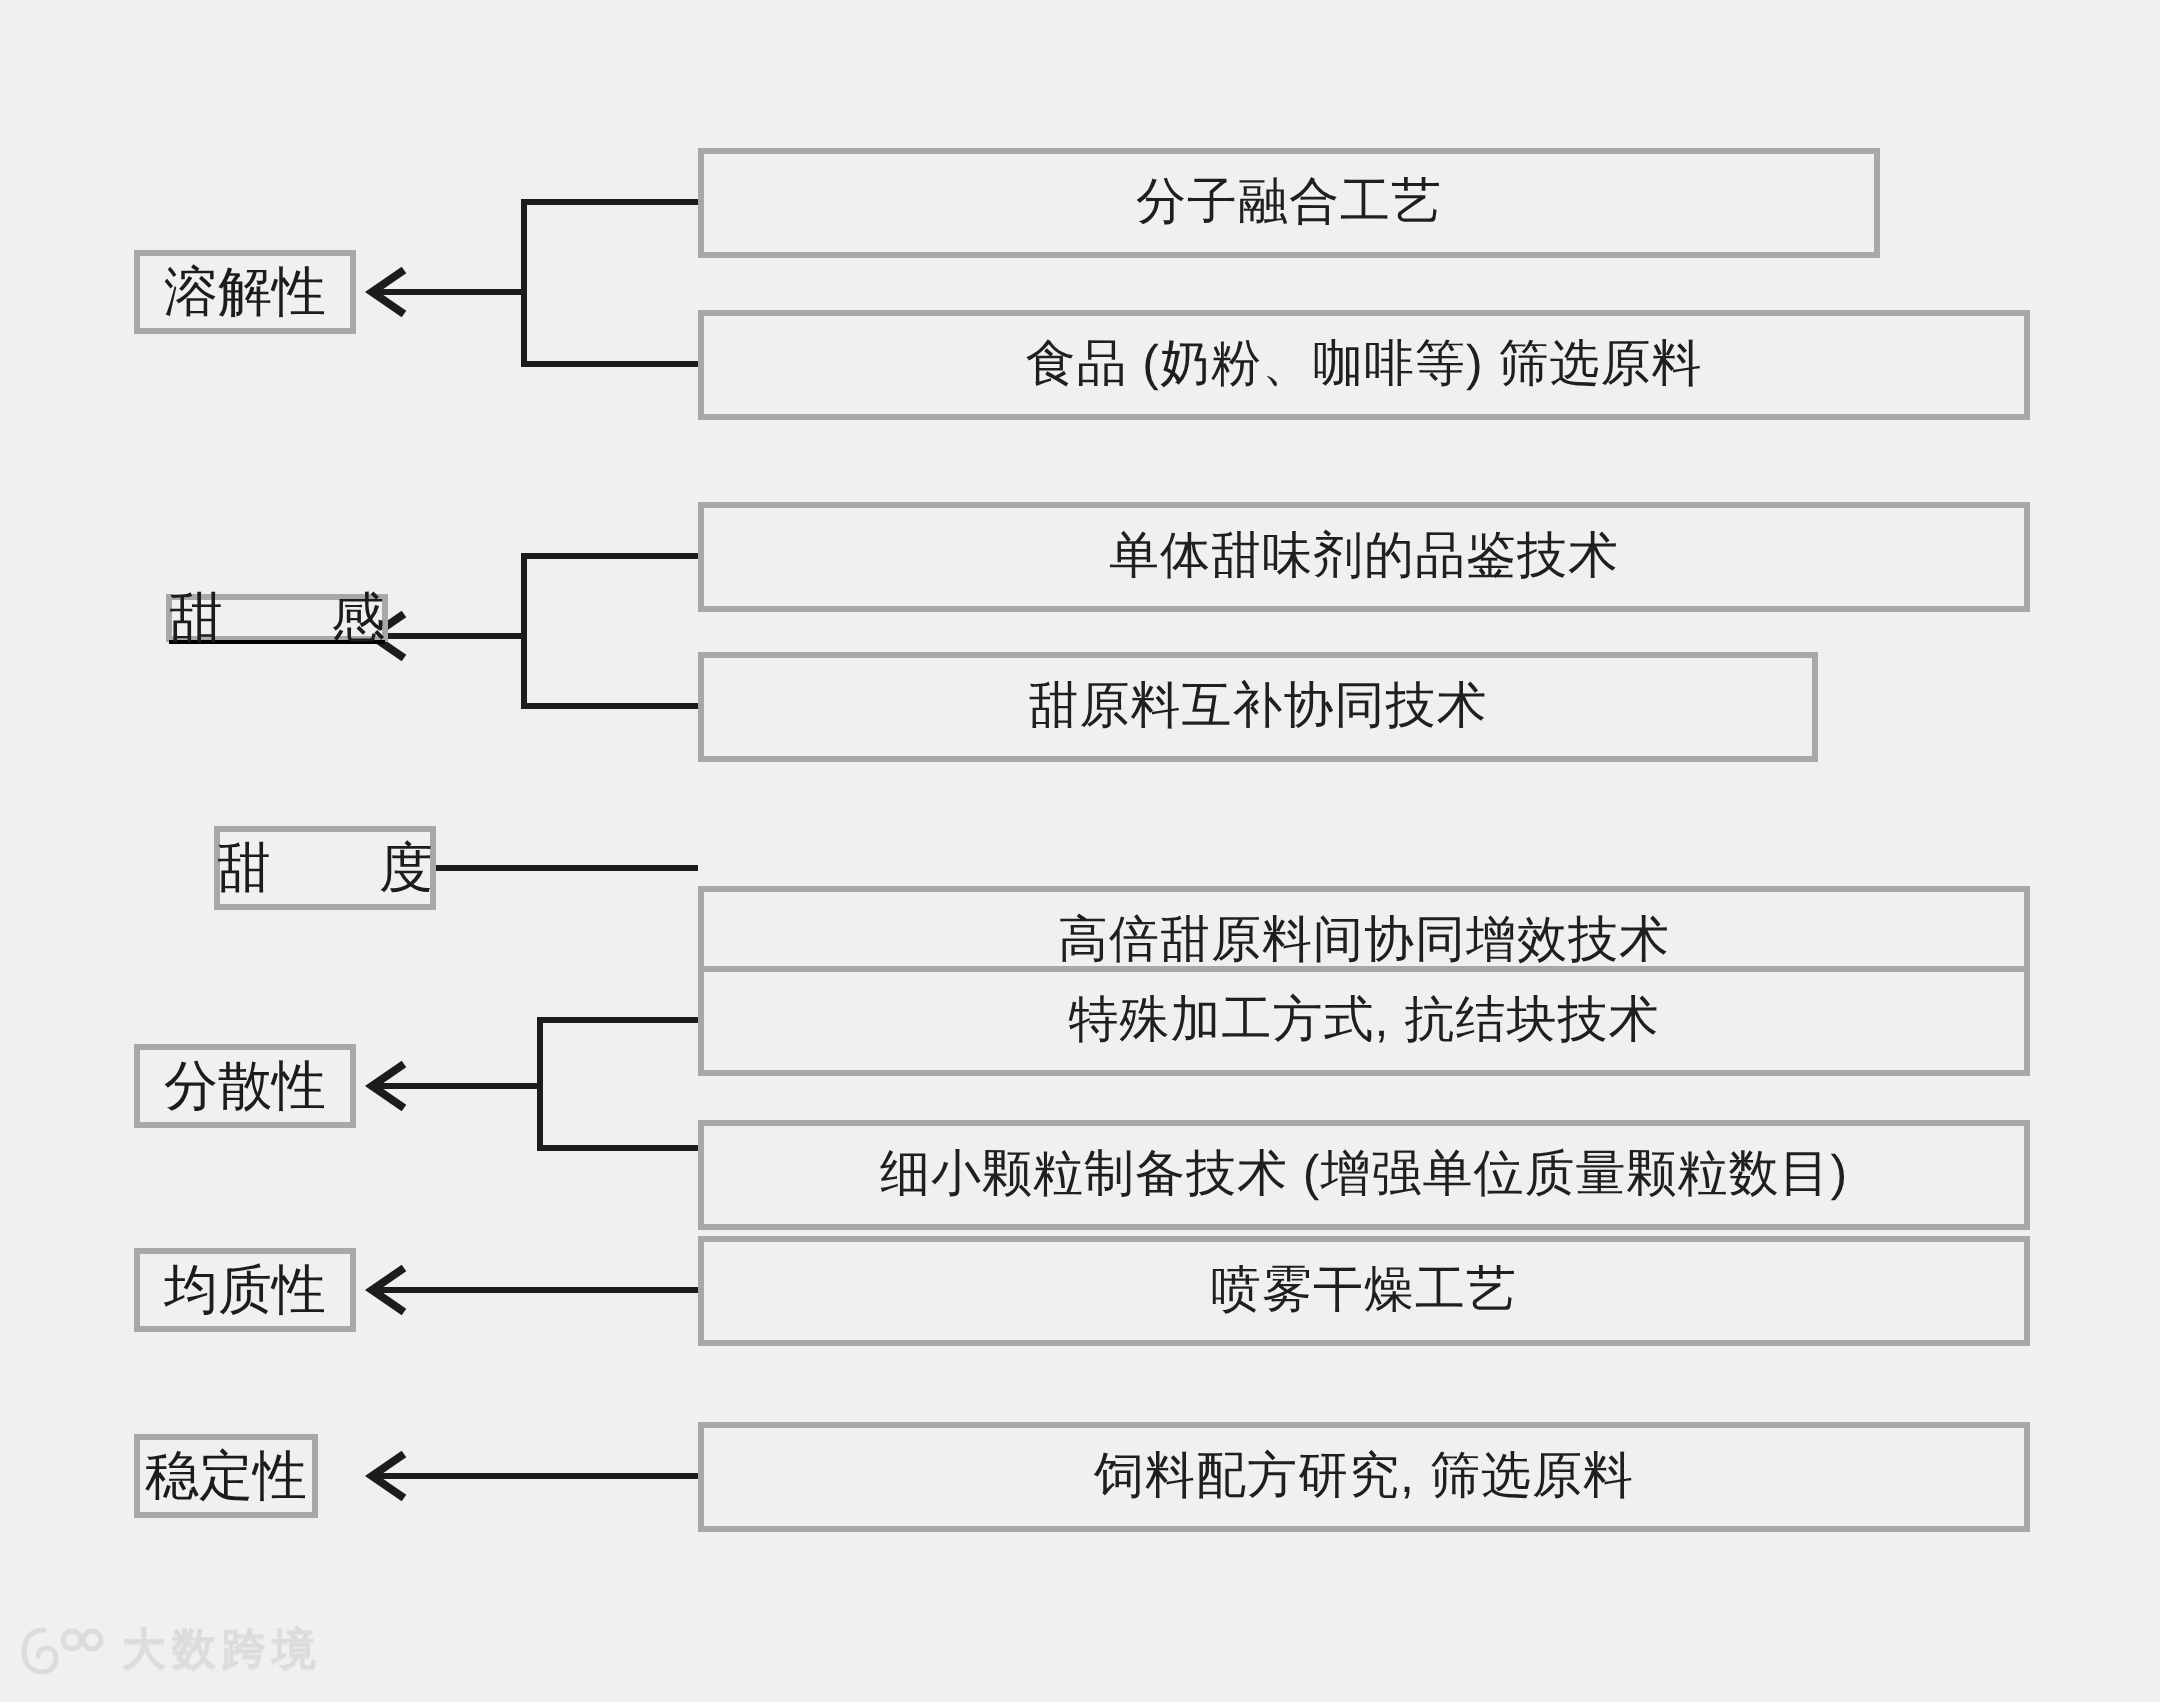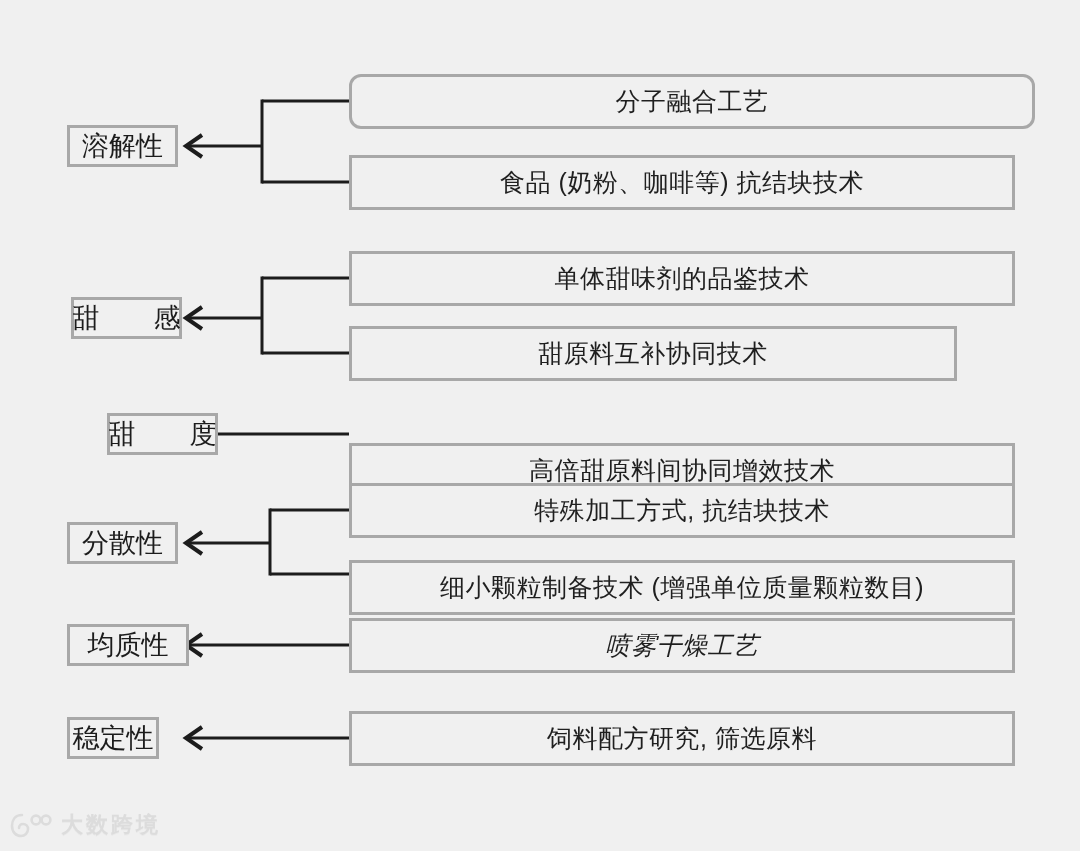--- a/index.html
+++ b/index.html
@@ -118,58 +118,58 @@
       <polyline points="202,634 186,645 202,656" stroke-width="4" stroke-linejoin="miter"></polyline>
 
       <path d="M349,738 L187,738"></path>
       <polyline points="202,727 186,738 202,749" stroke-width="4" stroke-linejoin="miter"></polyline>
     </g>
   </svg>
 
   <div class="prop-box" style="left:67px; top:125px; width:111px; height:42px;">
     <span class="prop-label">溶解性</span>
   </div>
-  <div class="tech-box" style="left:349px; top:74px; width:686px; height:55px;border-radius:12px;">
+  <div class="tech-box" style="left:349px; top:74px; width:591px; height:55px;">
     <span class="tech-label">分子融合工艺</span>
   </div>
   <div class="tech-box" style="left:349px; top:155px; width:666px; height:55px;">
-    <span class="tech-label">食品 (奶粉、咖啡等) 抗结块技术</span>
+    <span class="tech-label">食品 (奶粉、咖啡等) 筛选原料</span>
   </div>
 
-  <div class="prop-box" style="left:71px; top:297px; width:111px; height:42px;">
+  <div class="prop-box" style="left:83px; top:297px; width:111px; height:24px;text-decoration:underline;">
     <span class="prop-label">甜　　感</span>
   </div>
   <div class="tech-box" style="left:349px; top:251px; width:666px; height:55px;">
     <span class="tech-label">单体甜味剂的品鉴技术</span>
   </div>
-  <div class="tech-box" style="left:349px; top:326px; width:608px; height:55px;">
+  <div class="tech-box" style="left:349px; top:326px; width:560px; height:55px;">
     <span class="tech-label">甜原料互补协同技术</span>
   </div>
 
   <div class="prop-box" style="left:67px; top:413px; width:111px; height:42px;margin-left:40px;">
     <span class="prop-label">甜　　度</span>
   </div>
   <div class="tech-box" style="left:349px; top:407px; width:666px; height:55px;margin-top:36px;">
     <span class="tech-label">高倍甜原料间协同增效技术</span>
   </div>
 
   <div class="prop-box" style="left:67px; top:522px; width:111px; height:42px;">
     <span class="prop-label">分散性</span>
   </div>
   <div class="tech-box" style="left:349px; top:483px; width:666px; height:55px;">
     <span class="tech-label">特殊加工方式, 抗结块技术</span>
   </div>
   <div class="tech-box" style="left:349px; top:547px; width:666px; height:55px;margin-top:13px;">
     <span class="tech-label">细小颗粒制备技术 (增强单位质量颗粒数目)</span>
   </div>
 
-  <div class="prop-box" style="left:67px; top:624px; width:122px; height:42px;">
+  <div class="prop-box" style="left:67px; top:624px; width:111px; height:42px;">
     <span class="prop-label">均质性</span>
   </div>
-  <div class="tech-box" style="left:349px; top:618px; width:666px; height:55px;font-style:italic;">
+  <div class="tech-box" style="left:349px; top:618px; width:666px; height:55px;">
     <span class="tech-label">喷雾干燥工艺</span>
   </div>
 
   <div class="prop-box" style="left:67px; top:717px; width:92px; height:42px;">
     <span class="prop-label">稳定性</span>
   </div>
   <div class="tech-box" style="left:349px; top:711px; width:666px; height:55px;">
     <span class="tech-label">饲料配方研究, 筛选原料</span>
   </div>
 

